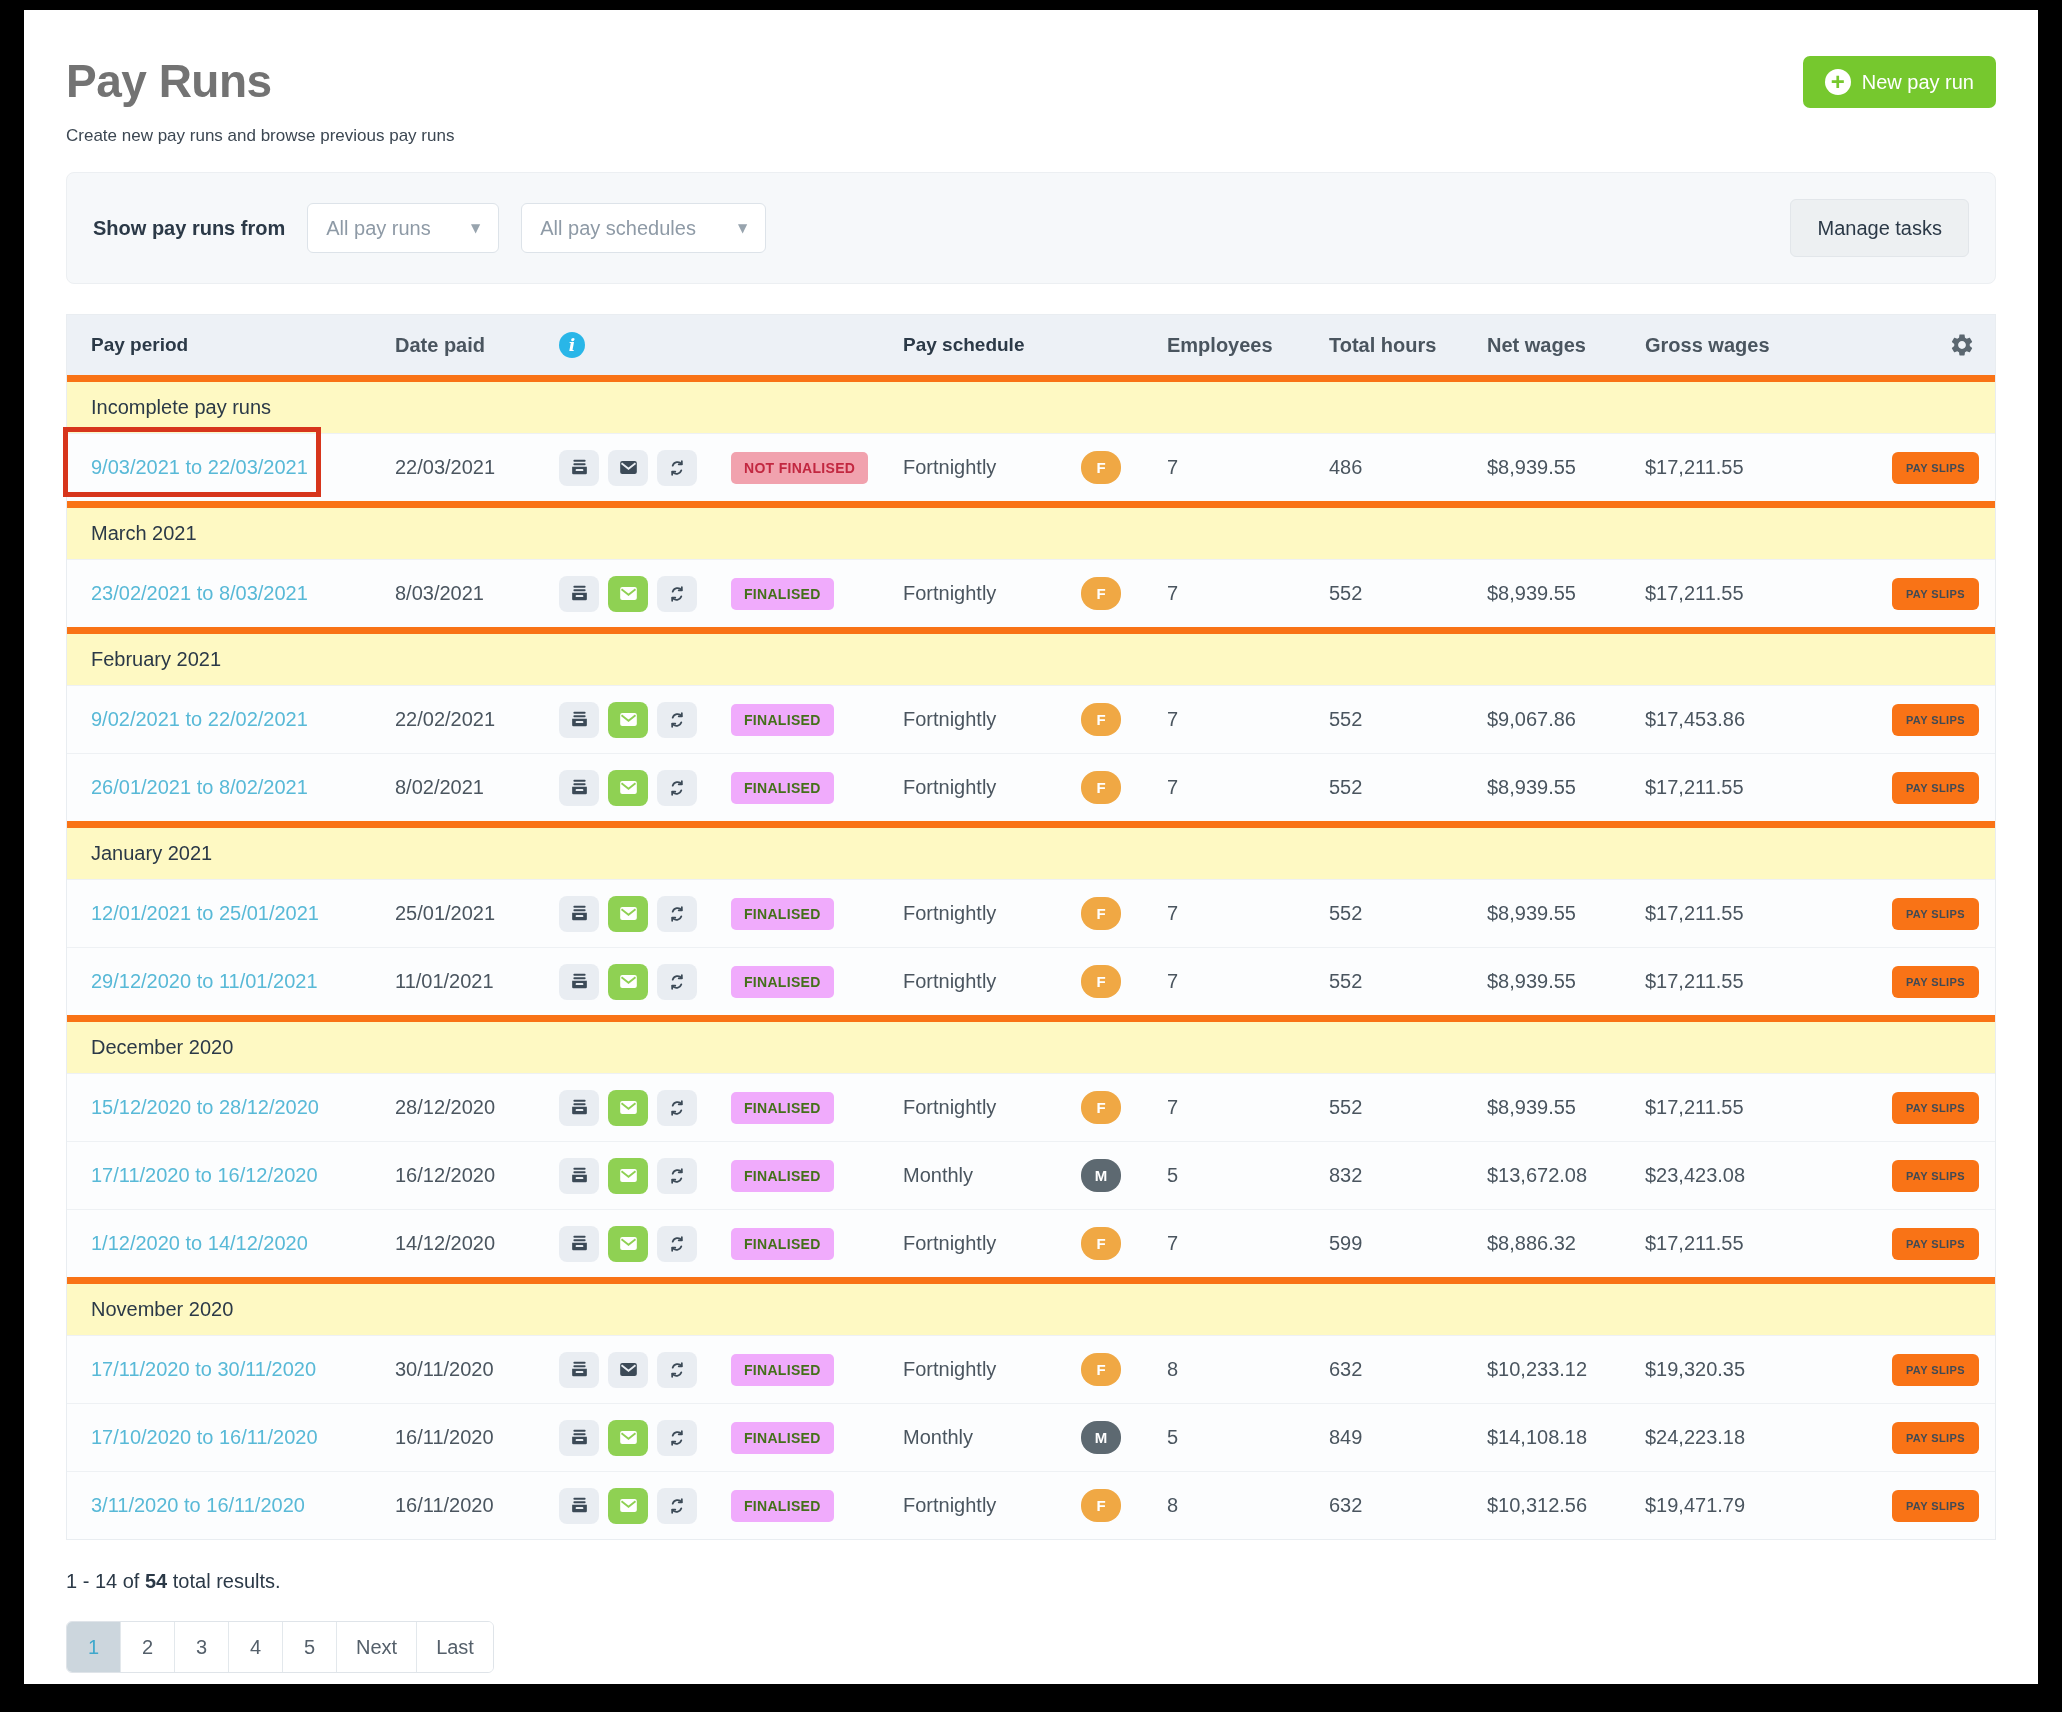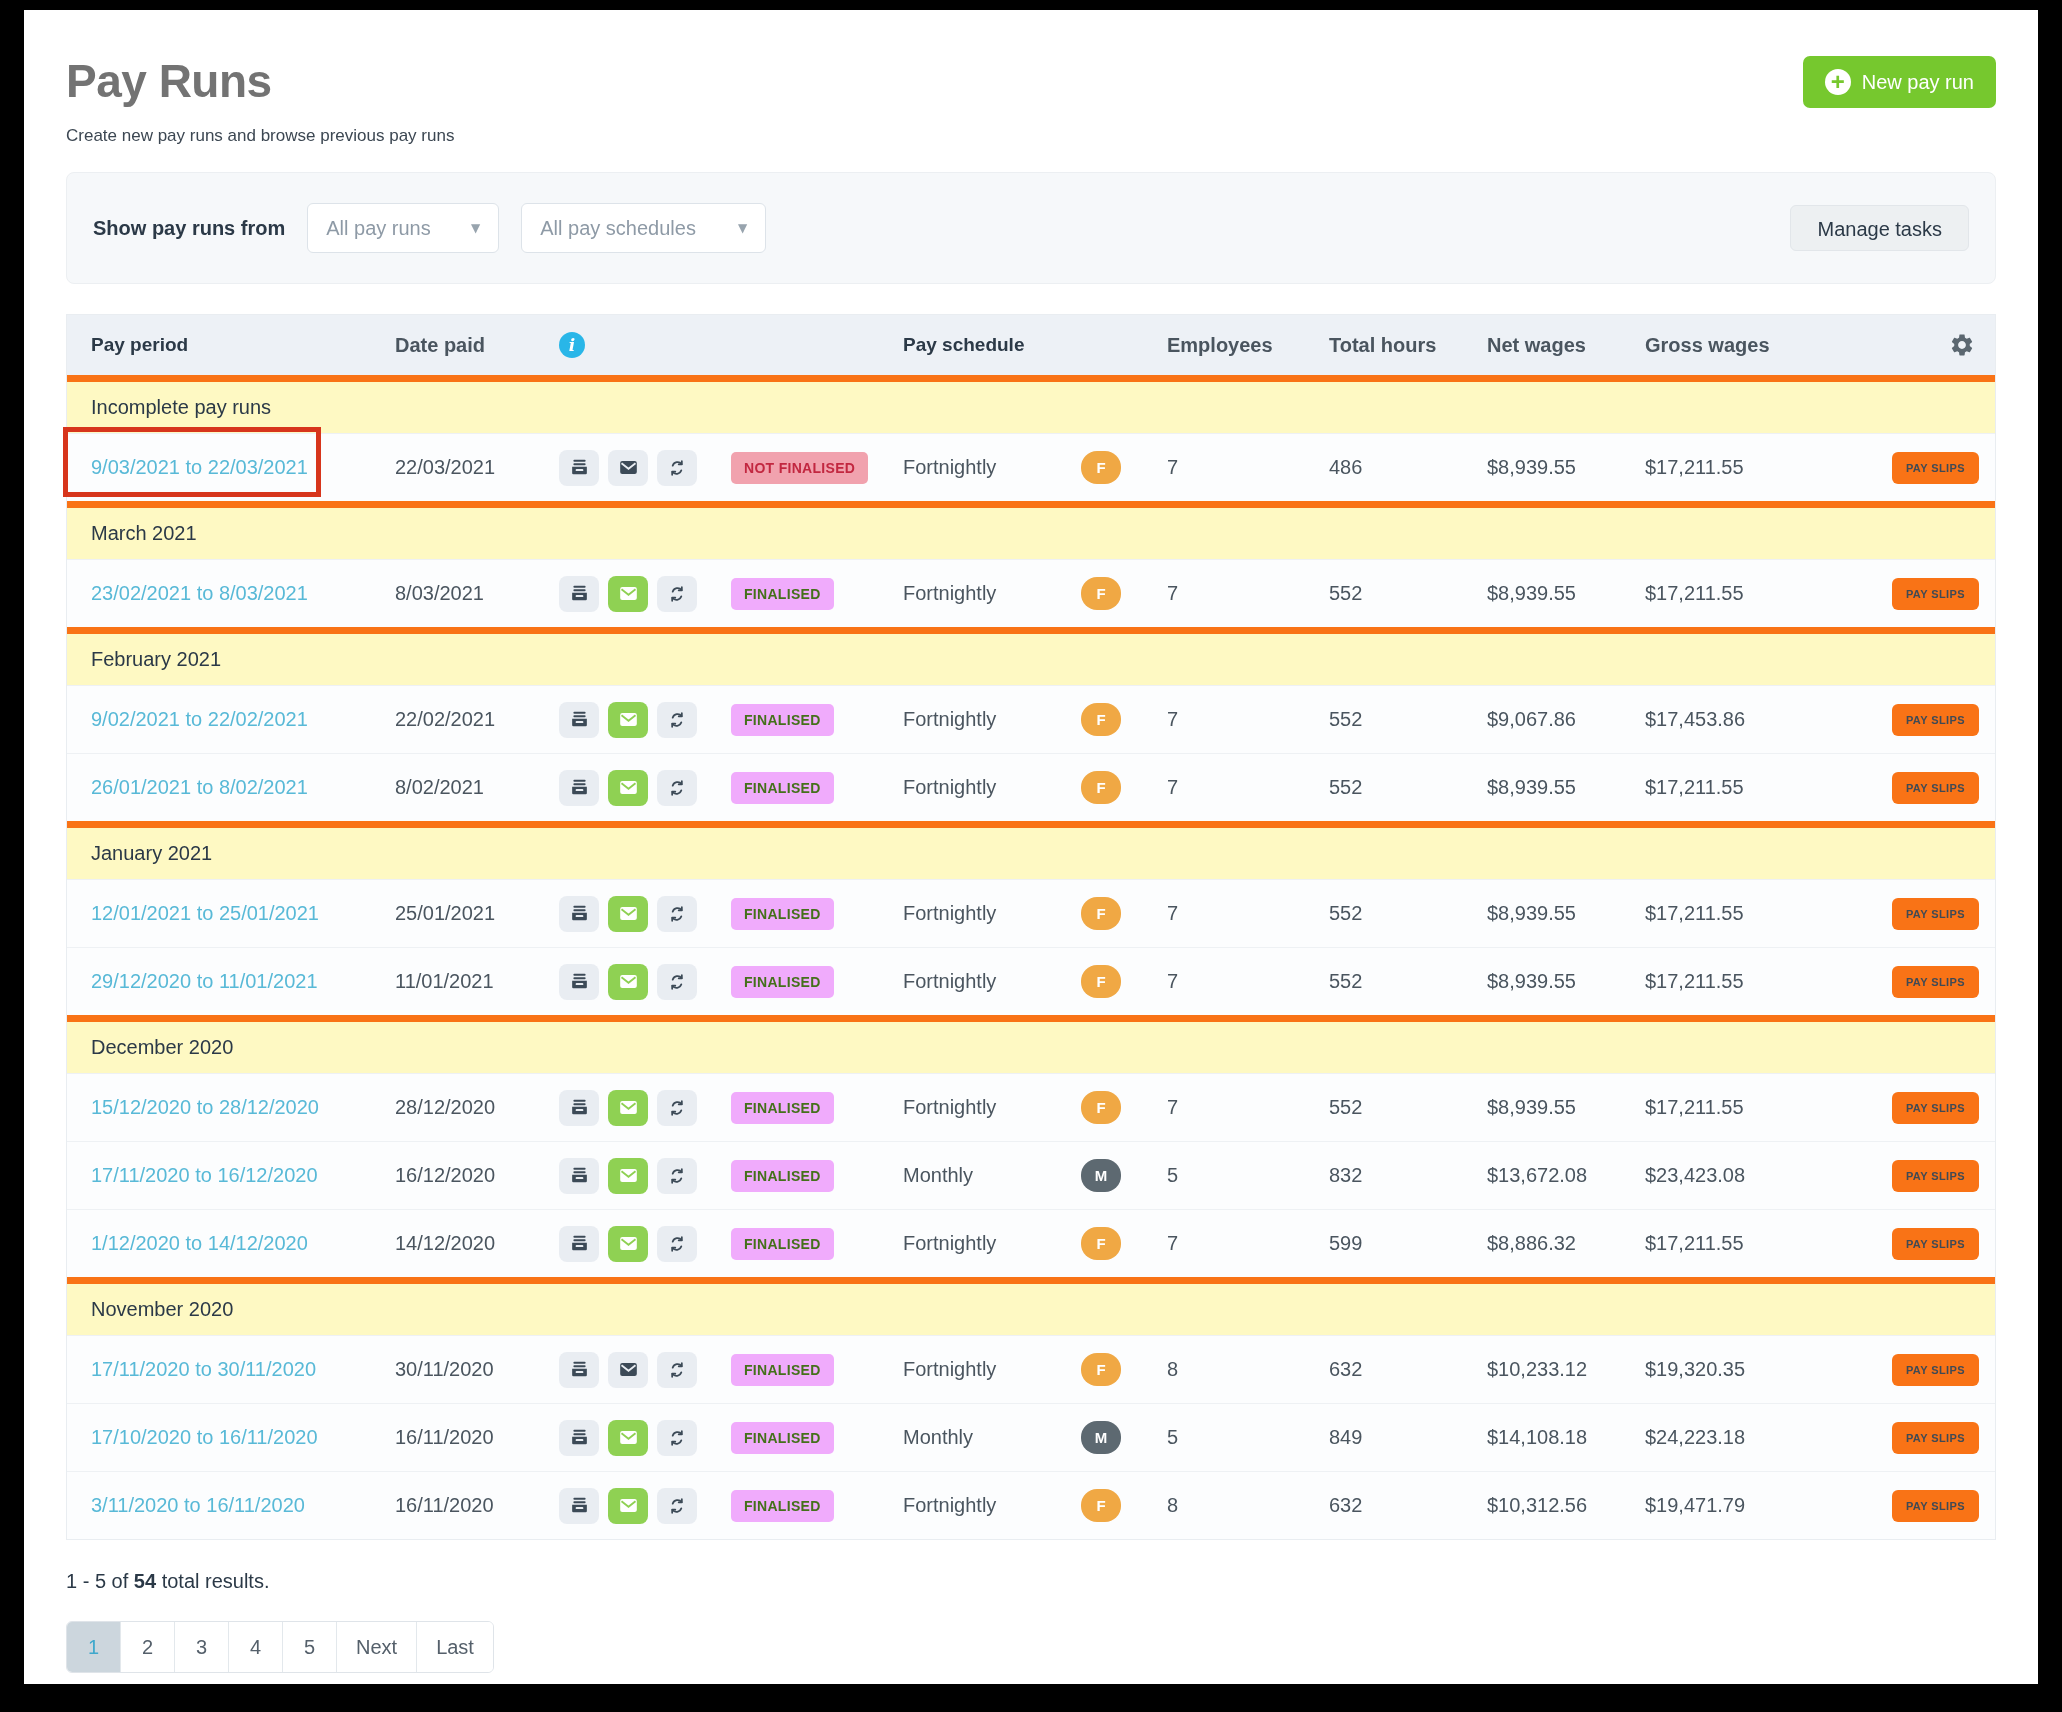--- a/index.html
+++ b/index.html
@@ -12,21 +12,21 @@
   .subtitle { margin-top: 18px; font-size: 17px; color: #3c4752; }
   .btn-new { display: flex; align-items: center; gap: 11px; background: #76c82e; color: #fff; border: none; border-radius: 7px; height: 52px; padding: 0 22px; font-size: 20px; font-weight: 500; cursor: pointer; margin-top: 2px; font-family: inherit; }
   .plus-circle { width: 26px; height: 26px; border-radius: 50%; background: #fff; color: #76c82e; font-size: 24px; font-weight: 700; display: flex; align-items: center; justify-content: center; line-height: 0; }
 
   .filter-card { margin-top: 26px; height: 112px; background: #f6f8fa; border: 1px solid #eceff2; border-radius: 8px; display: flex; align-items: center; padding: 0 26px; gap: 22px; }
   .filter-label { font-size: 20px; font-weight: 700; color: #2b3947; }
   .dropdown { height: 50px; background: #fff; border: 1px solid #dde3e9; border-radius: 6px; display: flex; align-items: center; justify-content: space-between; padding: 0 18px; color: #8e9aa6; font-size: 20px; cursor: pointer; }
   .dd-payruns { width: 192px; }
   .dd-schedules { width: 245px; }
   .caret { font-size: 12px; color: #98a4ae; margin-left: 14px; font-family: "DejaVu Sans", sans-serif; }
-  .btn-manage { margin-left: auto; height: 46px; padding: 12px 26px; background: #edf0f2; border: 1px solid #e2e6ea; border-radius: 6px; font-size: 20px; color: #2b3947; cursor: pointer; font-family: inherit; }
+  .btn-manage { margin-left: auto; height: 58px; padding: 12px 26px; background: #edf0f2; border: 1px solid #e2e6ea; border-radius: 6px; font-size: 20px; color: #2b3947; cursor: pointer; font-family: inherit; }
 
   .table { margin-top: 30px; border: 1px solid #e9edf1; border-radius: 0; overflow: hidden; }
   .tr { display: grid; grid-template-columns: 300px 168px 186px 182px 178px 84px 150px 158px 158px 196px 1fr; align-items: center; }
   .thead { height: 60px; background: #edf1f6; }
   .th { font-size: 19px; font-weight: 700; color: #2b3947; }
   .c-period { padding-left: 24px; }
   .c-date { padding-left: 28px; }
   .c-icons { padding-left: 24px; display: flex; gap: 9px; }
   .c-status { padding-left: 10px; }
   .c-emp { padding-left: 2px; }
@@ -610,21 +610,21 @@
             <div class="td c-num">$10,312.56</div>
             <div class="td c-num">$19,471.79</div>
             <div class="td c-pays">
               <button class="payslips">PAY SLIPS</button>
             </div>
           </div>
         </div>
     </div>
 
     <div class="results">
-      <span>1 - 5 of</span>
+      <span>1 - 14 of</span>
       <span class="bold">54</span>
       <span>total results.</span>
     </div>
 
     <div class="pagination">
         <button class="page-btn active">1</button>
         <button class="page-btn">2</button>
         <button class="page-btn">3</button>
         <button class="page-btn">4</button>
         <button class="page-btn">5</button>

